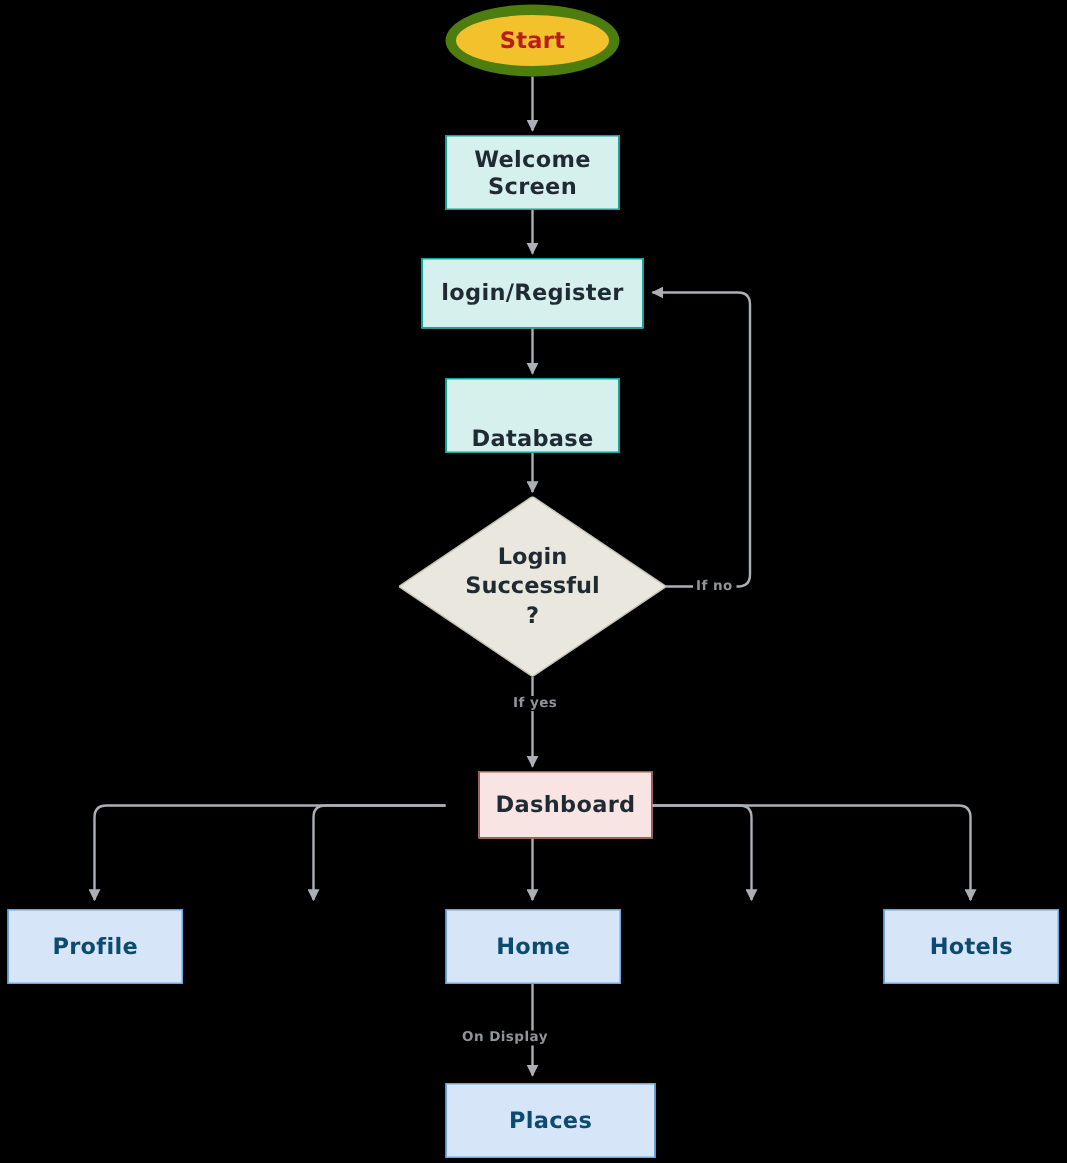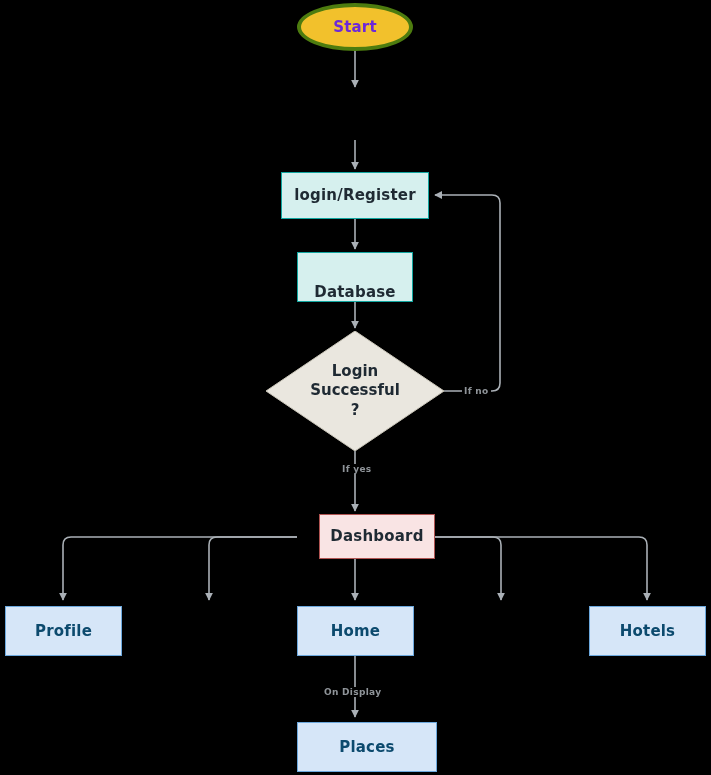--- a/index.html
+++ b/index.html
@@ -32,23 +32,23 @@
     align-items: center;
     justify-content: center;
     text-align: center;
     font-weight: bold;
     letter-spacing: 0.2px;
     line-height: 1.22;
     z-index: 3;
   }
   .node-terminal {
     background: #f2c12c;
-    border: 4px solid #4d7c0f;
+    border: 7px solid #4d7c0f;
     border-radius: 50%;
-    color: #6d28d9;
+    color: #b91c1c;
     font-size: 15px;
   }
   .node-process-teal {
     background: #d6f0ee;
     border: 1px solid #11a6a0;
     color: #1f2a33;
     font-size: 15px;
   }
   .node-decision-wrap {
     position: absolute;
@@ -125,20 +125,24 @@
       <path d="M 413 537 L 493 537 Q 501 537 501 545 L 501 600"></path>
       <path d="M 413 537 L 639 537 Q 647 537 647 545 L 647 600"></path>
       <path d="M 355 656 L 355 717"></path>
     </g>
   </svg>
 
   <div class="node node-terminal" style="left:297px; top:3px; width:116px; height:48px;">
     <span>Start</span>
   </div>
 
+  <div class="node node-process-teal" style="left:297px; top:90px; width:116px; height:50px; white-space:pre-line;">
+    <span>Welcome
+Screen</span>
+  </div>
 
   <div class="node node-process-teal" style="left:281px; top:172px; width:148px; height:47px;">
     <span>login/Register</span>
   </div>
 
   <div class="node node-process-teal" style="left:297px; top:252px; width:116px; height:50px;align-items:flex-end;">
     <span>Database</span>
   </div>
 
   <div class="node-decision-wrap" style="left:266px; top:331px; width:178px; height:120px;">
@@ -169,15 +173,15 @@
   </div>
 
   <div class="node node-leaf" style="left:297px; top:722px; width:140px; height:50px;">
     <span>Places</span>
   </div>
 
   <div class="edge-label" style="left:462px; top:386px;">If no</div>
 
   <div class="edge-label" style="left:340px; top:464px;">If yes</div>
 
-  <div class="edge-label" style="left:322px; top:687px;">On Display</div>
+  <div class="edge-label" style="left:306px; top:687px;">On Display</div>
 
 </div>
 
 </body></html>

